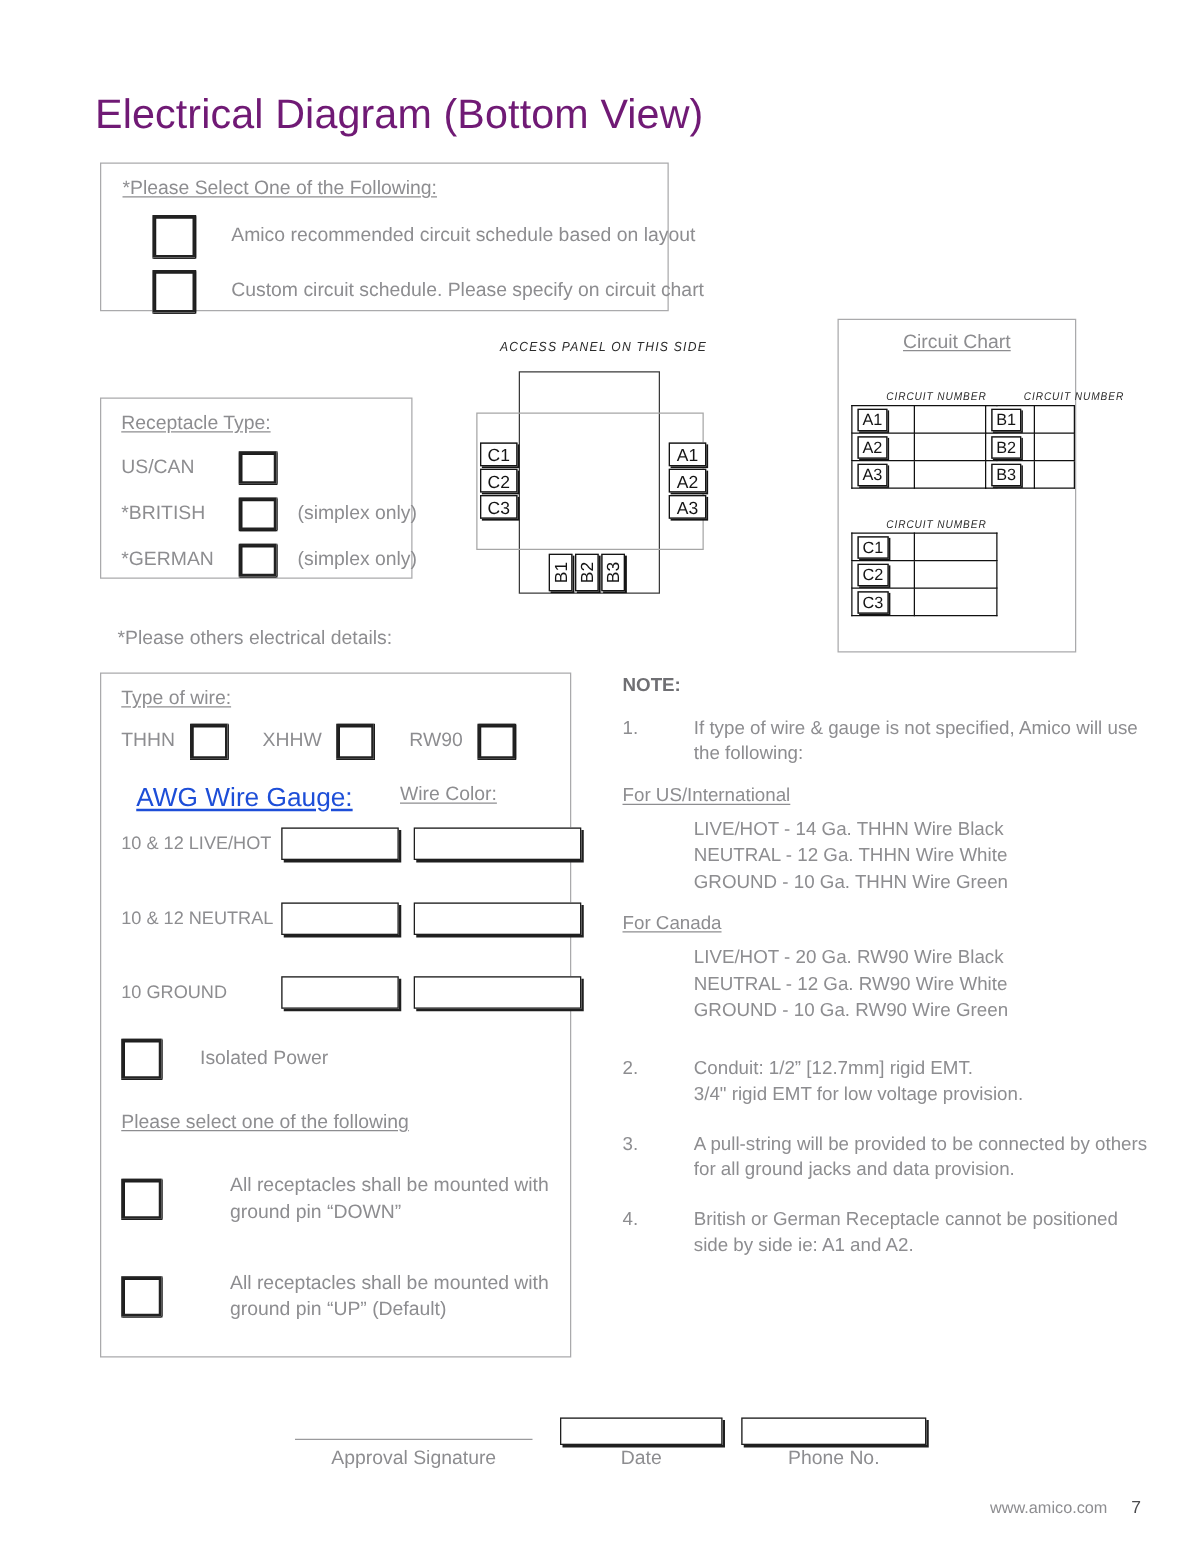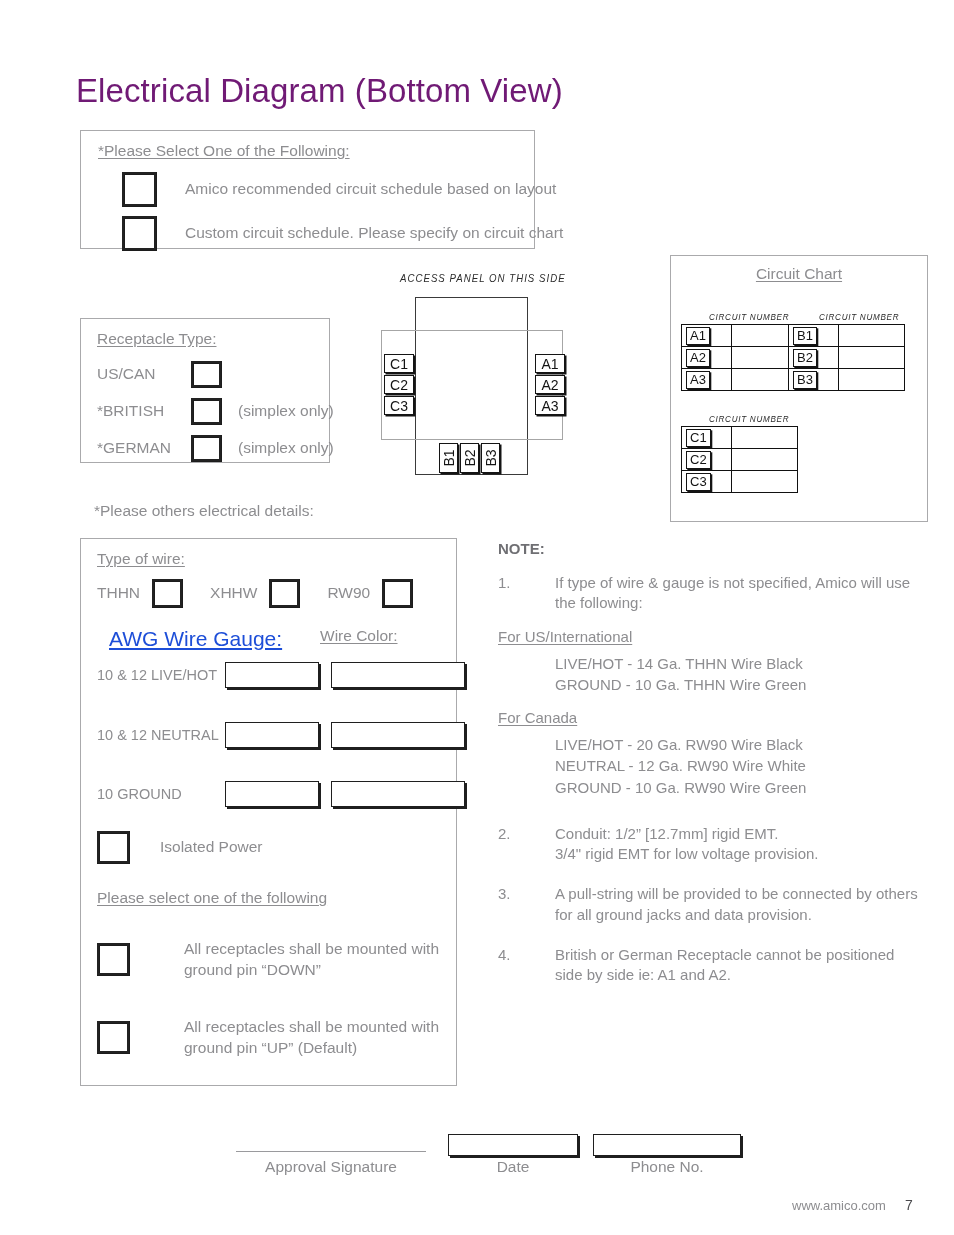--- a/index.html
+++ b/index.html
@@ -105,21 +105,21 @@
   #pin-C2 { left:14px; top:107px; }
   #pin-C3 { left:14px; top:128px; }
   #pin-A1 { left:165px; top:86px; }
   #pin-A2 { left:165px; top:107px; }
   #pin-A3 { left:165px; top:128px; }
   #pin-B1 { left:69px; top:175px; }
   #pin-B2 { left:90px; top:175px; }
   #pin-B3 { left:111px; top:175px; }
 
   
-  #circuit-chart-panel { left:670px; top:255px; width:258px; height:267px;padding-left:12px; }
+  #circuit-chart-panel { left:670px; top:255px; width:191px; height:267px;padding-left:12px; }
   #circuit-chart-title {
     position:absolute; left:0; right:0; top:9px; text-align:center;
     font-size:15.5px; color:#8d8d90;
   }
   .cn-label {
     position:absolute; font-size:9px; font-style:italic; color:#2a2a2a;
     font-family:"Liberation Sans Narrow","Liberation Sans",sans-serif;
     letter-spacing:0.8px; white-space:nowrap; transform:scaleX(0.9); transform-origin:left center;
   }
   .cc-table { position:absolute; border-collapse:collapse; }
@@ -397,20 +397,21 @@
     <div id="note-heading">NOTE:</div>
 
     <div class="note-item">
       <span class="num">1.</span>
       <div class="body">If type of wire &amp; gauge is not specified, Amico will use the following:</div>
     </div>
 
     <div class="note-sub-head u">For US/International</div>
     <div class="note-sub-list">
       <div>LIVE/HOT - 14 Ga. THHN Wire Black</div>
+      <div>NEUTRAL - 12 Ga. THHN Wire White</div>
       <div>GROUND - 10 Ga. THHN Wire Green</div>
     </div>
 
     <div class="note-sub-head u">For Canada</div>
     <div class="note-sub-list">
       <div>LIVE/HOT - 20 Ga. RW90 Wire Black</div>
       <div>NEUTRAL - 12 Ga. RW90 Wire White</div>
       <div>GROUND - 10 Ga. RW90 Wire Green</div>
     </div>
 

